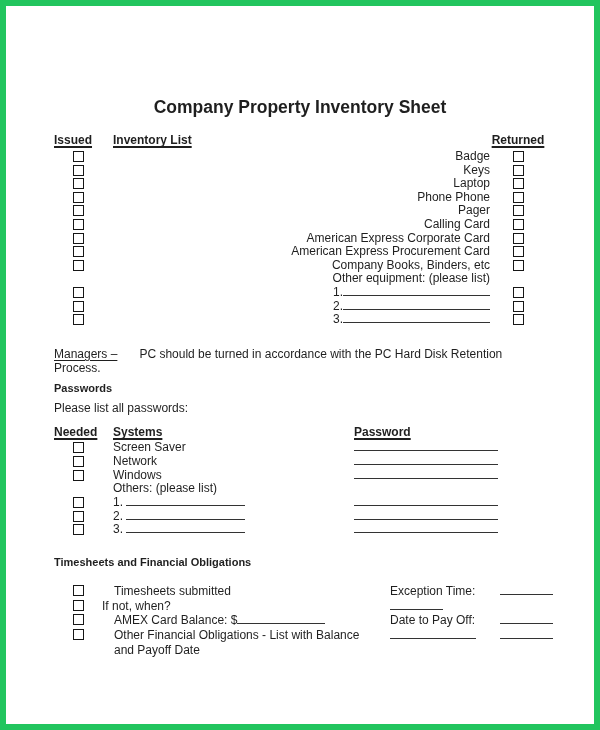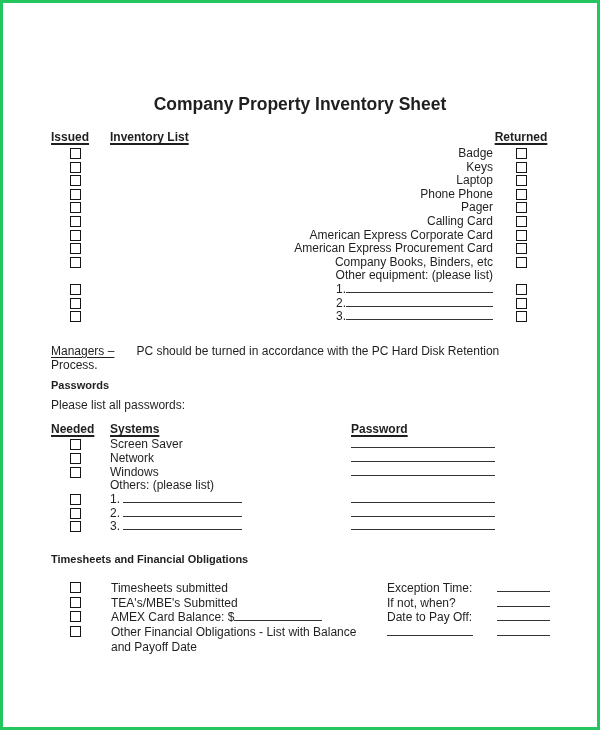--- a/index.html
+++ b/index.html
@@ -5,21 +5,21 @@
   html,body{margin:0;padding:0;}
   body{
     width:600px;height:730px;
     background:#f4f4f4;
     font-family:"Liberation Sans", sans-serif;
   }
   .page{
     box-sizing:border-box;
     width:600px;height:730px;
     background:#ffffff;
-    border:3px solid #22c55e;
+    border:6px solid #22c55e;
     padding:0 48px;
     overflow:hidden;
     color:#1f1f1f;
     font-size:12px;
     line-height:13.6px;
   }
   .doc-title{
     margin-top:90px;
     font-size:17.5px;
     line-height:22px;
@@ -283,21 +283,20 @@
           <span class="checkbox"></span>
         </span>
       <span class="fin-label no-wrap">Timesheets submitted</span>
       <span class="no-wrap">Exception Time:</span>
       <span><span class="wline w53"></span></span>
     </div>
     <div class="fin-row">
       <span class="cb-cell">
           <span class="checkbox"></span>
         </span>
-      <span class="fin-label no-wrap">TEA's/MBE's Submitted</span>
       <span class="no-wrap">If not, when?</span>
       <span><span class="wline w53"></span></span>
     </div>
     <div class="fin-row">
       <span class="cb-cell">
           <span class="checkbox"></span>
         </span>
       <span class="fin-label no-wrap"><span>AMEX Card Balance: $</span><span class="wline w88"></span></span>
       <span class="no-wrap">Date to Pay Off:</span>
       <span><span class="wline w53"></span></span>

